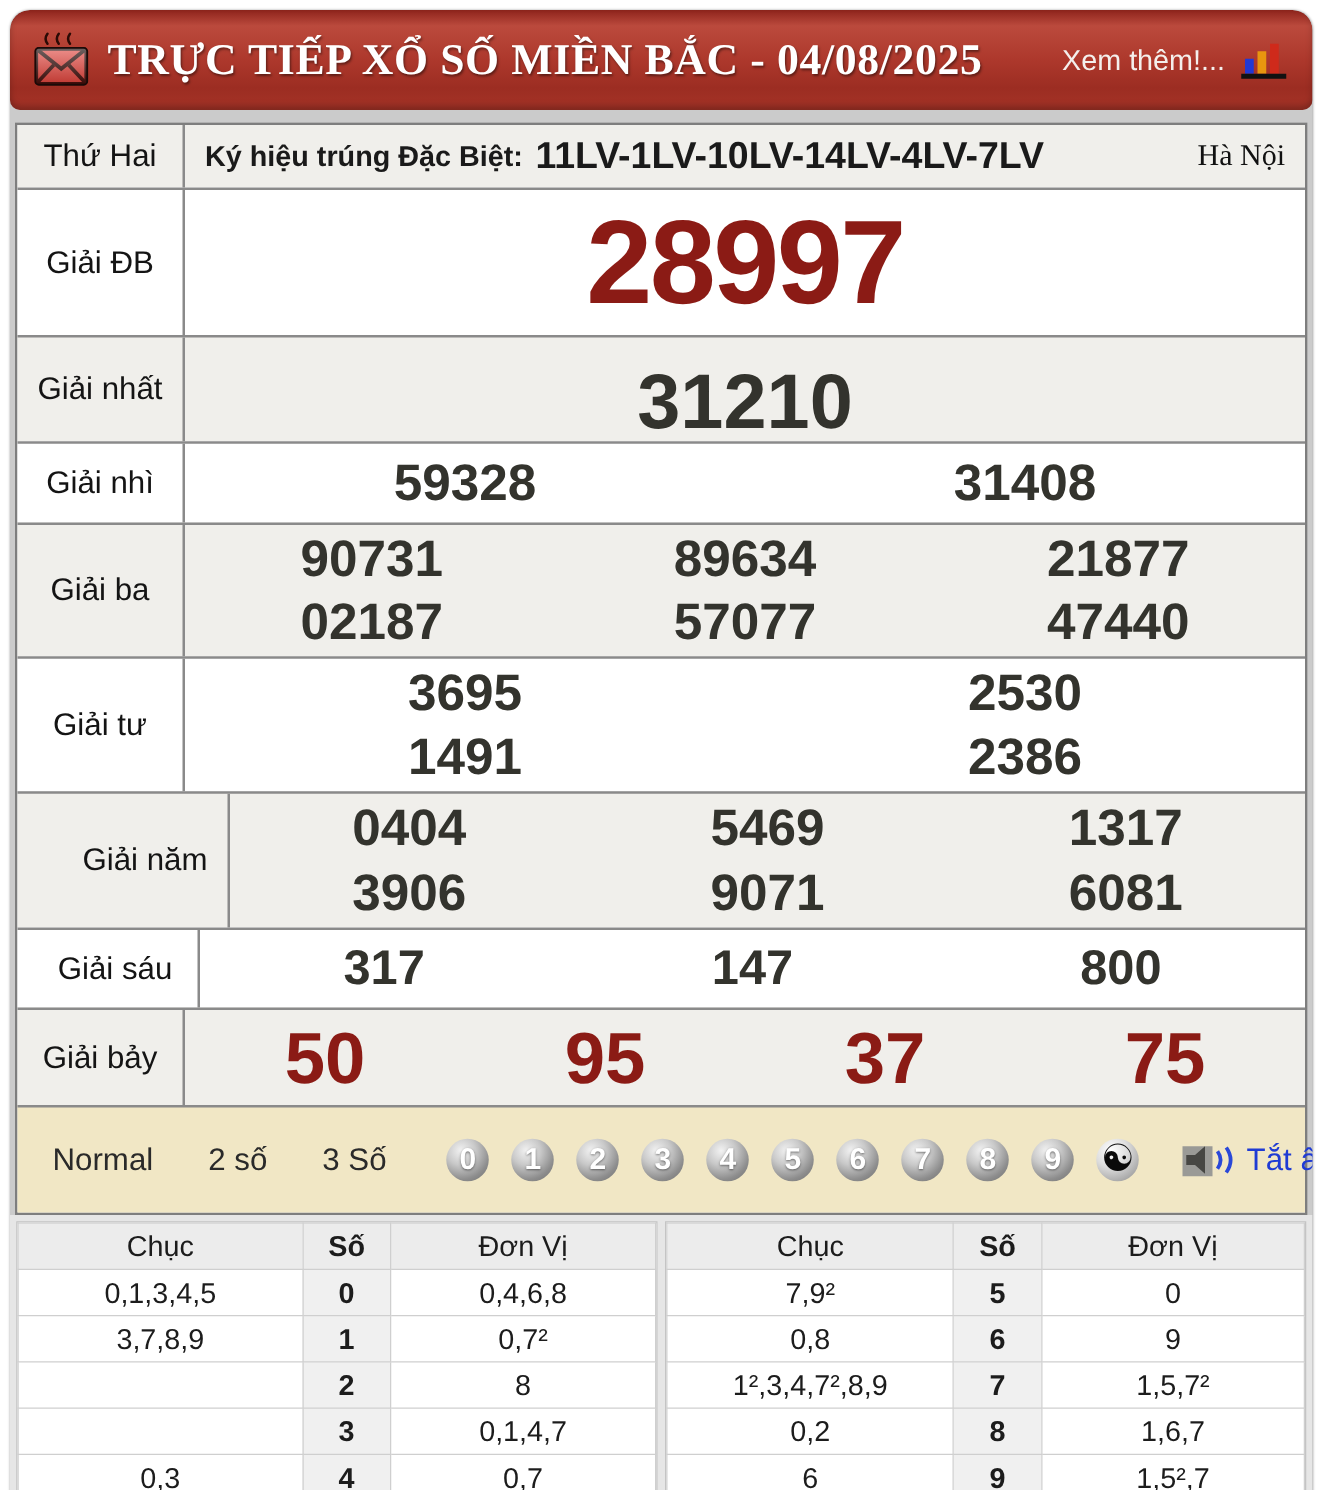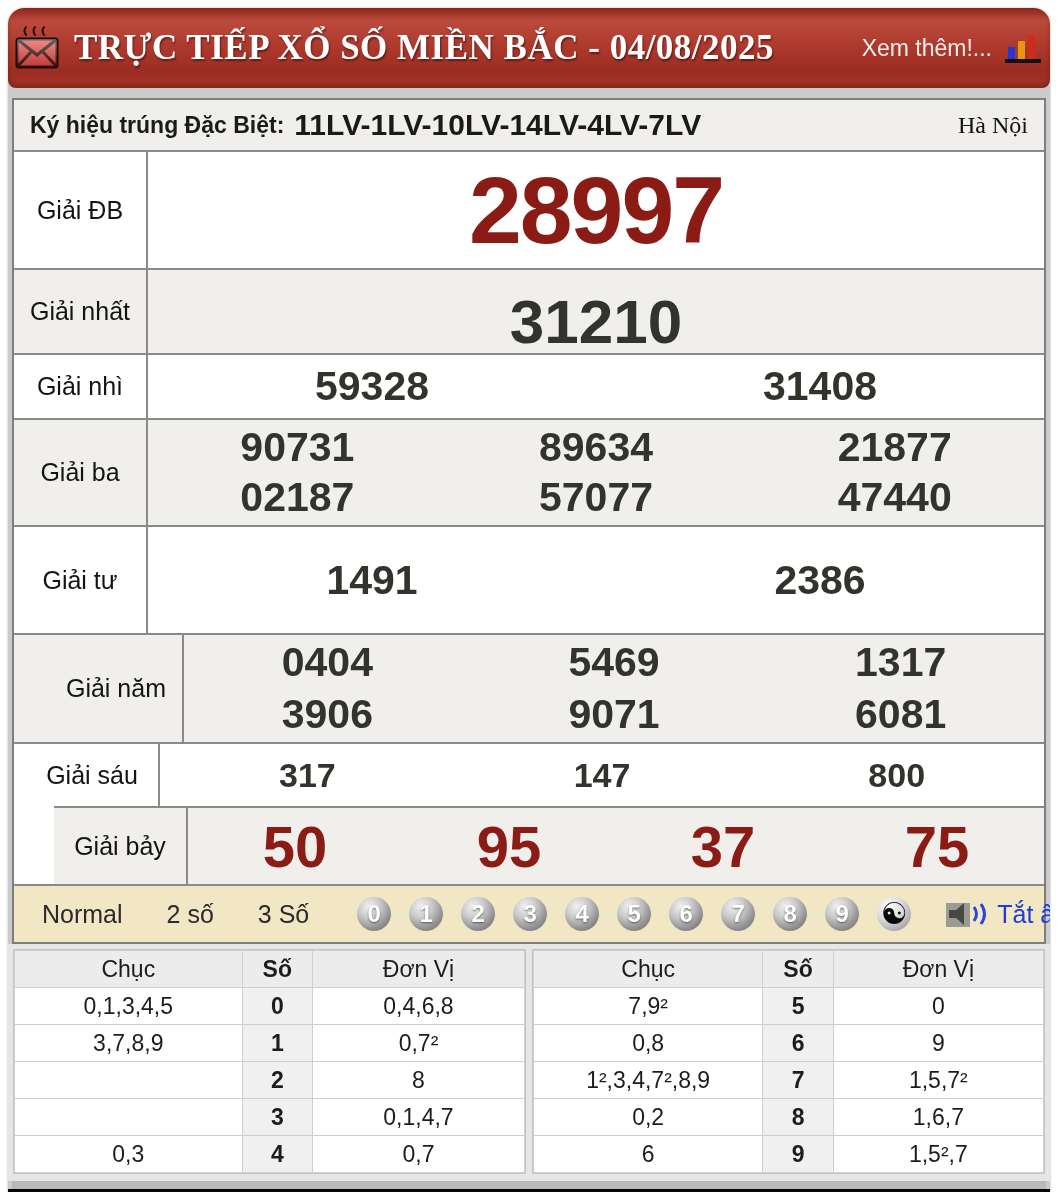--- a/index.html
+++ b/index.html
@@ -2,21 +2,21 @@
 <html><head>
 <meta charset="utf-8">
 <style>
   html,body{margin:0;padding:0;background:#ffffff;font-family:"Liberation Sans",sans-serif;}
   .page{width:1058px;height:1192px;position:relative;background:#fff;}
   .widget{position:absolute;left:8px;top:8px;width:1042px;background:#cbcbcb;border-radius:16px;overflow:hidden;box-shadow:0 0 2px rgba(0,0,0,.4);}
 
   
   .titlebar{height:80px;border-radius:16px 16px 8px 8px;
     background:linear-gradient(180deg,#8e241c 0%,#bb4a3d 16%,#ad382c 50%,#9c2d22 78%,#a53327 100%);
-    display:flex;align-items:center;padding:0 6px;position:relative;box-shadow:inset 0 -3px 5px rgba(0,0,0,.25);}
+    display:flex;align-items:center;padding:0 18px;position:relative;box-shadow:inset 0 -3px 5px rgba(0,0,0,.25);}
   .title-text{color:#ffffff;font-family:"Liberation Serif",serif;font-weight:bold;font-size:35px;
     letter-spacing:.5px;margin-left:14px;text-shadow:1px 2px 2px rgba(0,0,0,.45);white-space:nowrap;}
   .more-link{color:#f4efec;font-size:23px;margin-left:auto;margin-right:12px;cursor:pointer;white-space:nowrap;}
   .env-icon{width:46px;height:50px;display:inline-block;}
   .chart-icon{width:40px;height:34px;display:inline-block;}
 
   
   .panel{margin:10px 4px 0 4px;background:#fff;border:2px solid #7e7e7e;}
   .prow{display:flex;border-top:2px solid #8a8a8a;}
   .prow:first-child{border-top:none;}
@@ -29,35 +29,35 @@
   .num{flex:1;text-align:center;font-weight:bold;color:#33332d;letter-spacing:0px;}
 
   .r-info{height:50px;}
   .r-db{height:116px;}
   .r-1{height:83px;}
   .r-2{height:63px;}
   .r-3{height:105px;}
   .r-4{height:106px;}
   .r-5{height:107px;padding-left:36px;}
   .r-6{height:62px;padding-left:12px;}
-  .r-7{height:76px;margin-left:40px;}
+  .r-7{height:76px;}
 
   .r-db .num{font-size:95px;color:#8b1b15;letter-spacing:-2px;}
   .r-1 .num{font-size:62px;margin-top:16px;}
   .r-2 .num,.r-3 .num,.r-4 .num,.r-5 .num{font-size:41px;}
-  .r-6 .num{font-size:34px;}
+  .r-6 .num{font-size:39px;}
   .r-7 .num{font-size:58px;color:#8b1b15;}
 
   .info-body{flex:1;display:flex;align-items:center;padding:0 16px;}
   .special-label{font-size:23px;font-weight:bold;color:#1a1a1a;white-space:nowrap;}
   .special-code{font-size:30px;font-weight:bold;color:#1a1a1a;margin-left:10px;white-space:nowrap;}
   .city{margin-left:auto;font-family:"Liberation Serif",serif;font-size:24px;color:#111;}
 
   
-  .controls{display:flex;align-items:center;background:#f1e7c5;border-top:2px solid #8a8a8a;height:52px;padding:2px 6px;}
+  .controls{display:flex;align-items:center;background:#f1e7c5;border-top:2px solid #8a8a8a;height:52px;padding:16px 6px;}
   .mode{font-size:25px;color:#2a2a2a;padding:0 22px;cursor:pointer;white-space:nowrap;}
   .vsep{width:2px;height:34px;background:#9a9a92;}
   .balls{display:flex;align-items:center;gap:18px;margin-left:26px;}
   .ball{width:34px;height:34px;border-radius:50%;
     background:radial-gradient(circle at 35% 28%,#f2f2f2 0%,#c9c9c9 35%,#8d8d8d 70%,#6d6d6d 100%);
     color:#fff;font-weight:bold;font-size:24px;display:flex;align-items:center;justify-content:center;
     text-shadow:0 1px 2px rgba(0,0,0,.5);cursor:pointer;}
   .yin{width:34px;height:34px;border-radius:50%;background:radial-gradient(circle at 35% 28%,#fff 0%,#ddd 40%,#888 100%);
     display:flex;align-items:center;justify-content:center;font-size:30px;color:#0a0a0a;cursor:pointer;line-height:1;}
   .audio{display:flex;align-items:center;margin-left:auto;margin-right:14px;gap:8px;cursor:pointer;}
@@ -114,20 +114,23 @@
           <rect x="14" y="10" width="7" height="18" fill="#e8960f"></rect>
           <rect x="24" y="4" width="7" height="24" fill="#cf2a1b"></rect>
           <rect x="1" y="28" width="36" height="4" fill="#111"></rect>
         </svg>
       </span>
     </div>
 
     <div class="panel">
 
       <div class="prow bg-alt r-info">
+        <div class="plabel">
+          <span>Thứ Hai</span>
+        </div>
         <div class="info-body">
           <span class="special-label">Ký hiệu trúng Đặc Biệt:</span>
           <span class="special-code">11LV-1LV-10LV-14LV-4LV-7LV</span>
           <span class="city">Hà Nội</span>
         </div>
       </div>
 
       <div class="prow bg-wht r-db">
         <div class="plabel">
             <span>Giải ĐB</span>
@@ -178,20 +181,24 @@
             <span class="num">47440</span>
           </div>
         </div>
       </div>
 
       <div class="prow bg-wht r-4">
         <div class="plabel">
             <span>Giải tư</span>
           </div>
         <div class="pbody">
+          <div class="pline">
+            <span class="num">3695</span>
+            <span class="num">2530</span>
+          </div>
           <div class="pline">
             <span class="num">1491</span>
             <span class="num">2386</span>
           </div>
         </div>
       </div>
 
       <div class="prow bg-alt r-5">
         <div class="plabel">
             <span>Giải năm</span>

